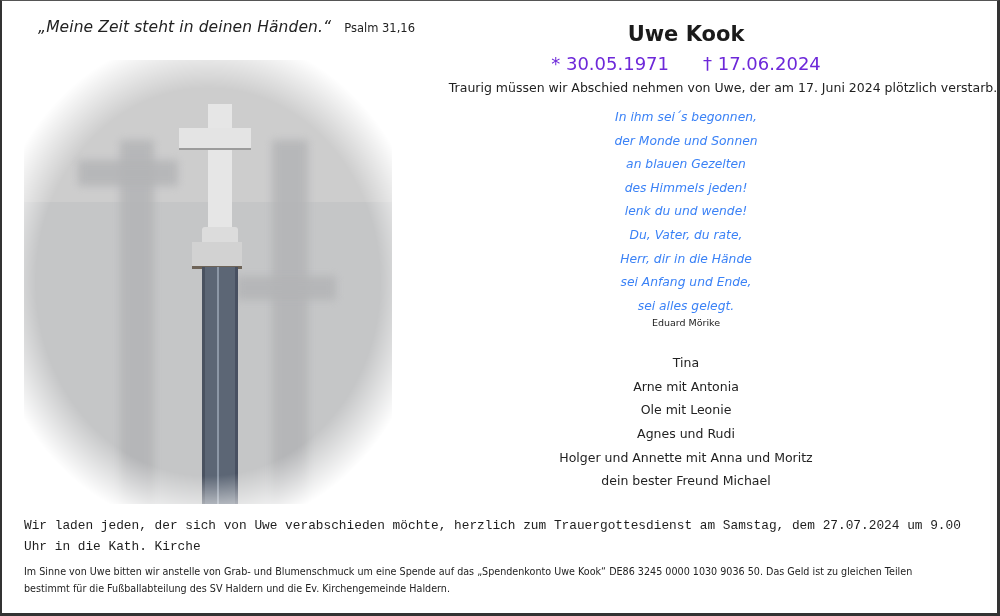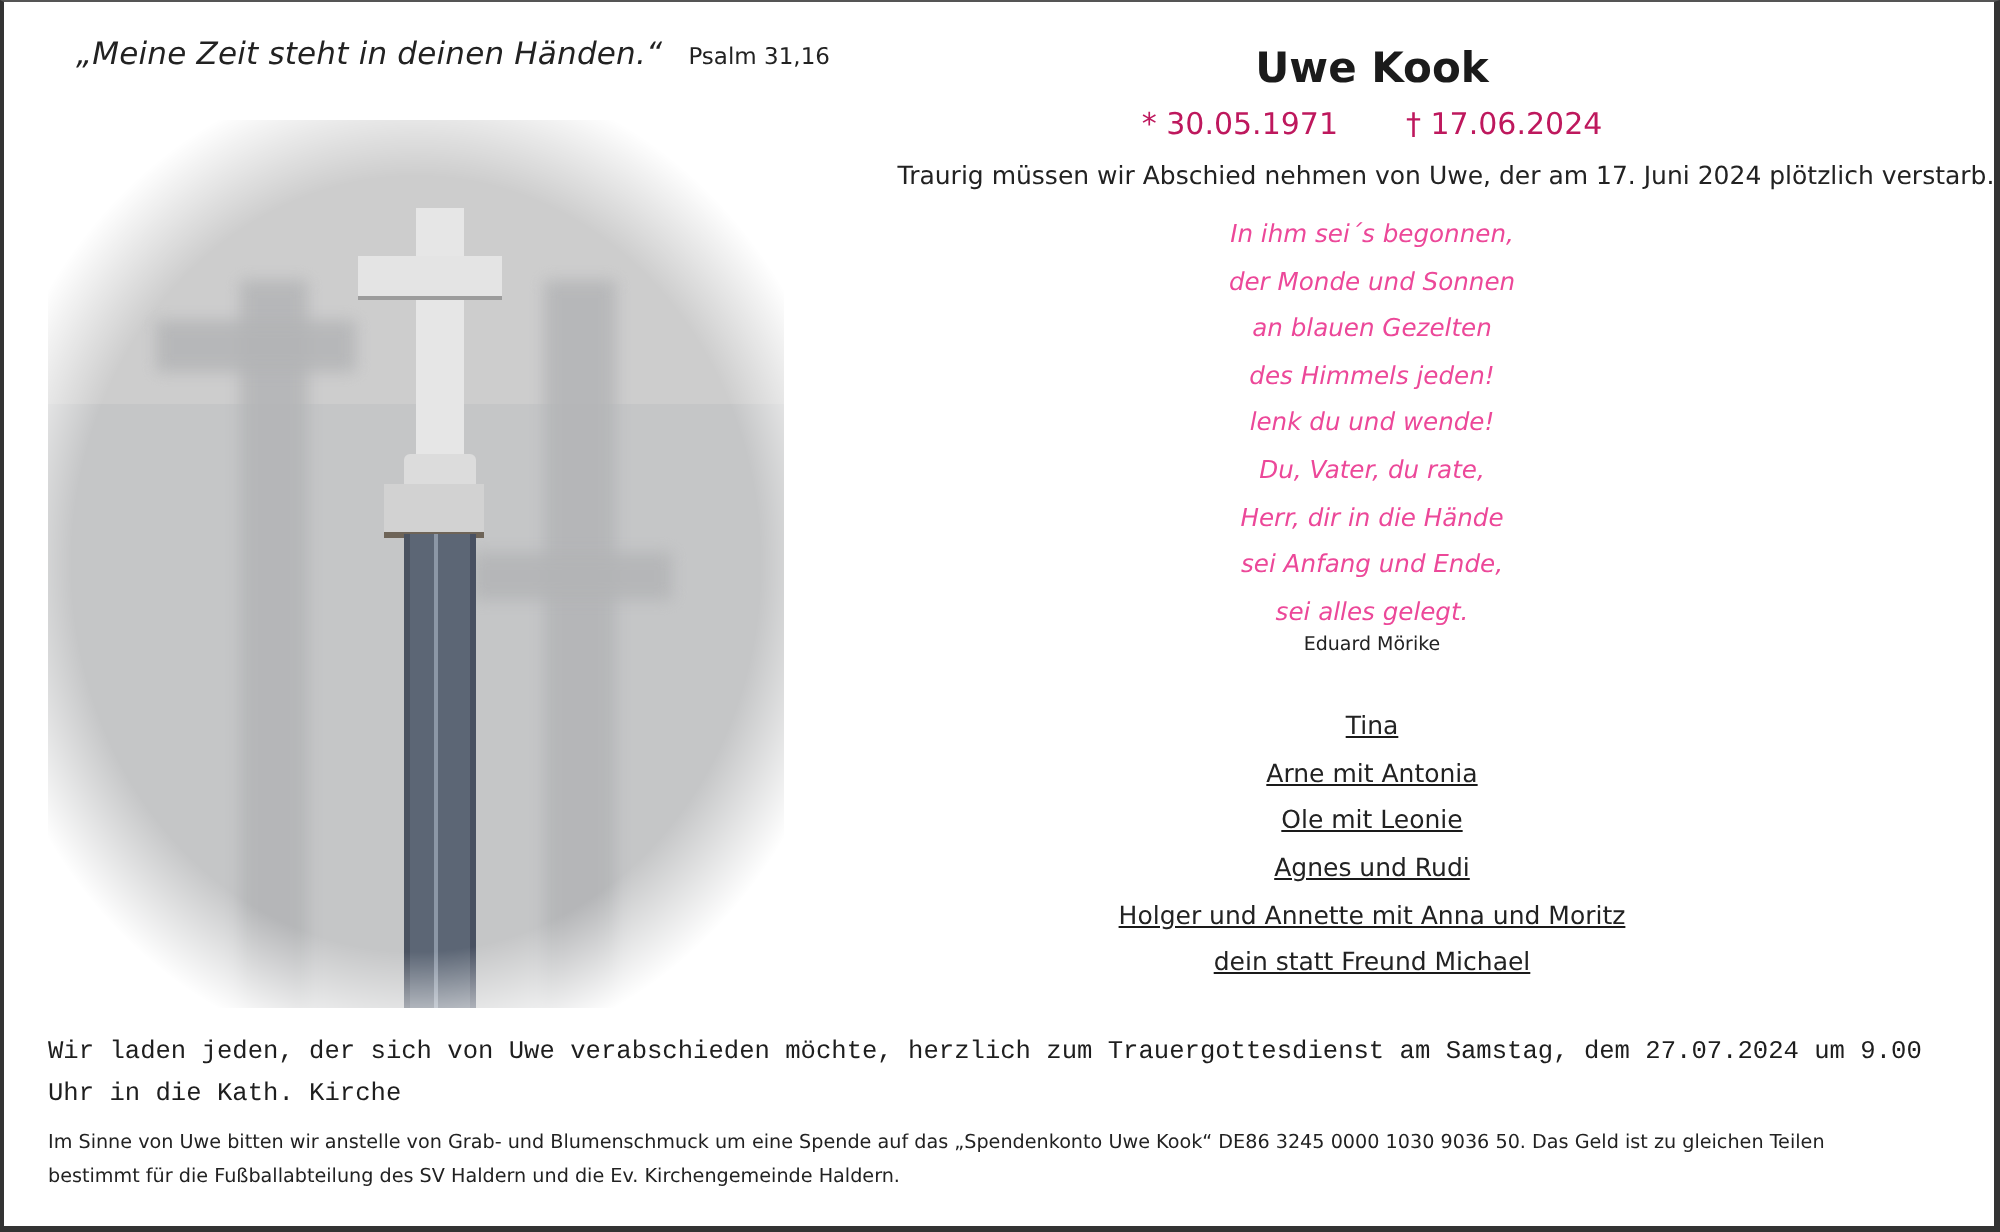--- a/index.html
+++ b/index.html
@@ -27,28 +27,28 @@
                      border-radius: 3px; border-bottom: 2px solid #aaa; }
     .photo .base { position: absolute; left: 168px; top: 182px; width: 50px; height: 24px; background: #d2d2d2;
                    border-bottom: 3px solid #6e6458; }
     .photo .pole { position: absolute; left: 178px; top: 207px; width: 30px; height: 240px; background: #5c6675;
                    border-left: 3px solid #4a5260; border-right: 3px solid #485061; }
     .photo .pole-line { position: absolute; left: 193px; top: 207px; width: 2px; height: 240px; background: #8c97a6; }
 
     
     .right { position: absolute; left: 404px; top: 0; width: 564px; text-align: center; }
     .name { position: absolute; left: 0; width: 100%; top: 22px; font-size: 21px; font-weight: bold; color: #1b1b1b; }
-    .dates { position: absolute; left: 0; width: 100%; top: 53px; font-size: 15px; color: #be185d; }
+    .dates { position: absolute; left: 0; width: 100%; top: 53px; font-size: 18px; color: #6d28d9; }
     .dates span { display: inline-block; }
     .dates .gap { width: 34px; }
     .intro { position: absolute; left: 0; width: 100%; top: 80px; font-size: 12.5px; color: #222; white-space: nowrap; margin-left: 37px; }
     .poem { position: absolute; left: 0; width: 100%; top: 109px; }
-    .poem .line { font-style: italic; font-size: 12.3px; color: #ec4899; height: 23.6px; line-height: 17px; }
+    .poem .line { font-style: italic; font-size: 12.3px; color: #3b82f6; height: 23.6px; line-height: 17px; }
     .poem .author { font-size: 9.5px; color: #222; margin-top: -4px; }
-    .family { position: absolute; left: 0; width: 100%; top: 354px; text-decoration: underline; }
+    .family { position: absolute; left: 0; width: 100%; top: 354px; }
     .family .member { font-size: 12.5px; color: #222; height: 23.7px; line-height: 17px; }
 
     
     .invite { position: absolute; left: 24px; top: 515px; width: 955px; font-size: 12.8px; line-height: 21px; color: #1e1e1e; font-family: Liberation Mono, monospace; }
     .donation { position: absolute; left: 24px; top: 563px; width: 955px; font-size: 9.6px; line-height: 17px; color: #222; }
   </style>
 </head>
 <body>
 
 <div class="frame"></div>
@@ -95,21 +95,21 @@
     <div class="line">sei alles gelegt.</div>
     <div class="author">Eduard Mörike</div>
   </div>
 
   <div class="family">
     <div class="member">Tina</div>
     <div class="member">Arne mit Antonia</div>
     <div class="member">Ole mit Leonie</div>
     <div class="member">Agnes und Rudi</div>
     <div class="member">Holger und Annette mit Anna und Moritz</div>
-    <div class="member">dein statt Freund Michael</div>
+    <div class="member">dein bester Freund Michael</div>
   </div>
 </div>
 
 <div class="invite">
   <div>Wir laden jeden, der sich von Uwe verabschieden möchte, herzlich zum Trauergottesdienst am Samstag, dem 27.07.2024 um 9.00 Uhr in die Kath. Kirche</div>
 </div>
 
 <div class="donation">
   <div>Im Sinne von Uwe bitten wir anstelle von Grab- und Blumenschmuck um eine Spende auf das „Spendenkonto Uwe Kook“ DE86 3245 0000 1030 9036 50. Das Geld ist zu gleichen Teilen</div>
   <div>bestimmt für die Fußballabteilung des SV Haldern und die Ev. Kirchengemeinde Haldern.</div>

